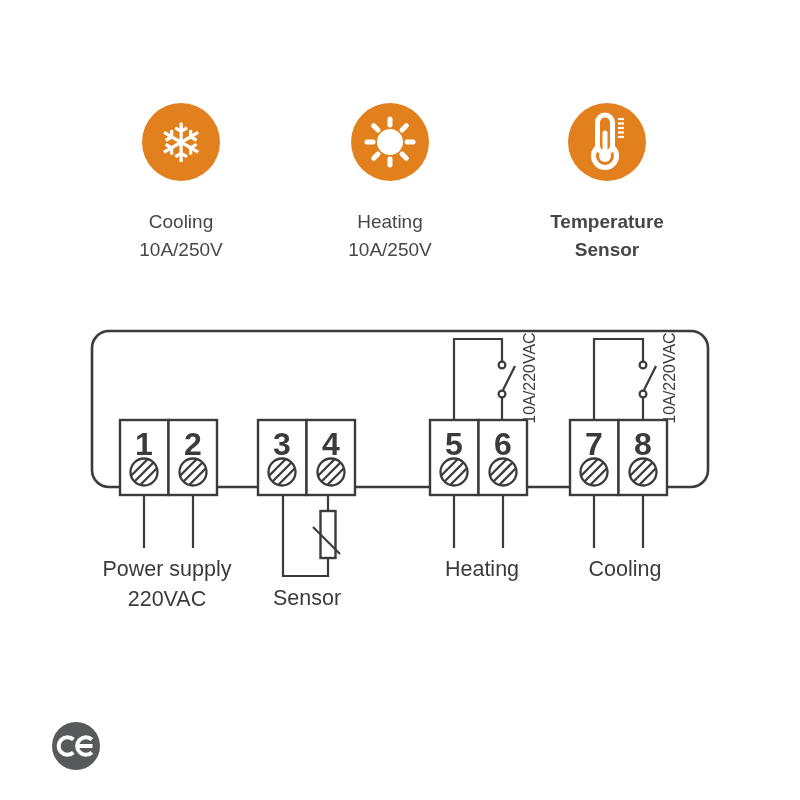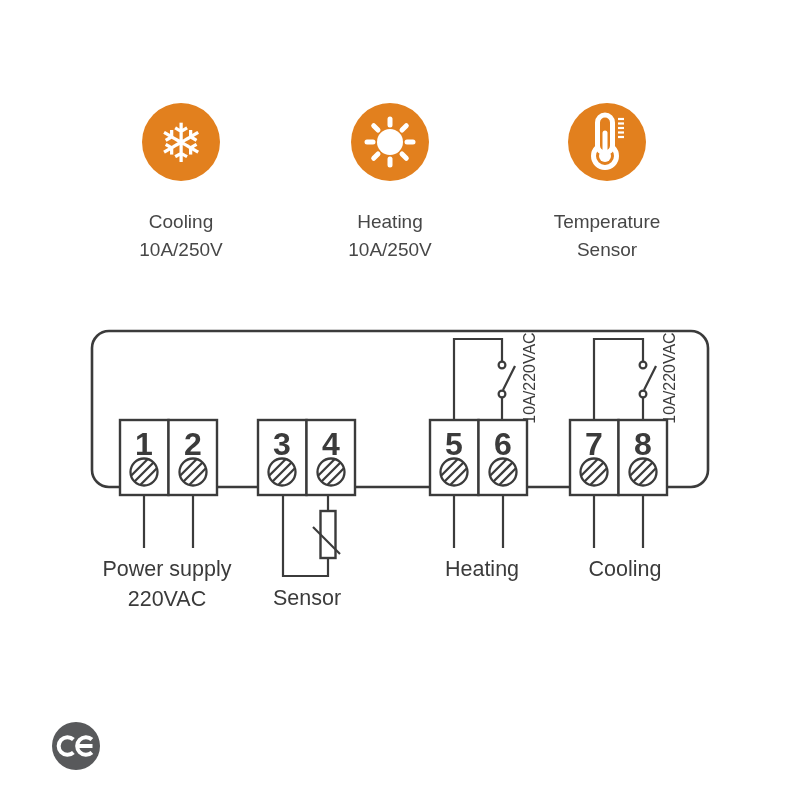--- a/index.html
+++ b/index.html
@@ -41,21 +41,21 @@
           <line x1="51" y1="51" x2="55.3" y2="55.3"></line>
           <line x1="55.3" y1="22.7" x2="51" y2="27"></line>
           <line x1="27" y1="51" x2="22.7" y2="55.3"></line>
         </g>
       </svg>
     </div>
     <div class="feature-label">Heating</div>
     <div class="feature-sub">10A/250V</div>
   </div>
 
-  <div class="feature" style="left:503px;">
+  <div class="feature" style="left:503px;font-weight:bold;">
     <div class="icon-circle">
       <svg width="78" height="78" viewBox="0 0 78 78">
 
         <circle cx="37" cy="53" r="11.5" fill="#E2801E" stroke="#ffffff" stroke-width="5"></circle>
 
         <rect x="29.5" y="12" width="15" height="38" rx="7.5" fill="#E2801E" stroke="#ffffff" stroke-width="5"></rect>
 
         <line x1="37" y1="30" x2="37" y2="53" stroke="#ffffff" stroke-width="5" stroke-linecap="round"></line>
         <circle cx="37" cy="53" r="6" fill="#ffffff"></circle>
 

